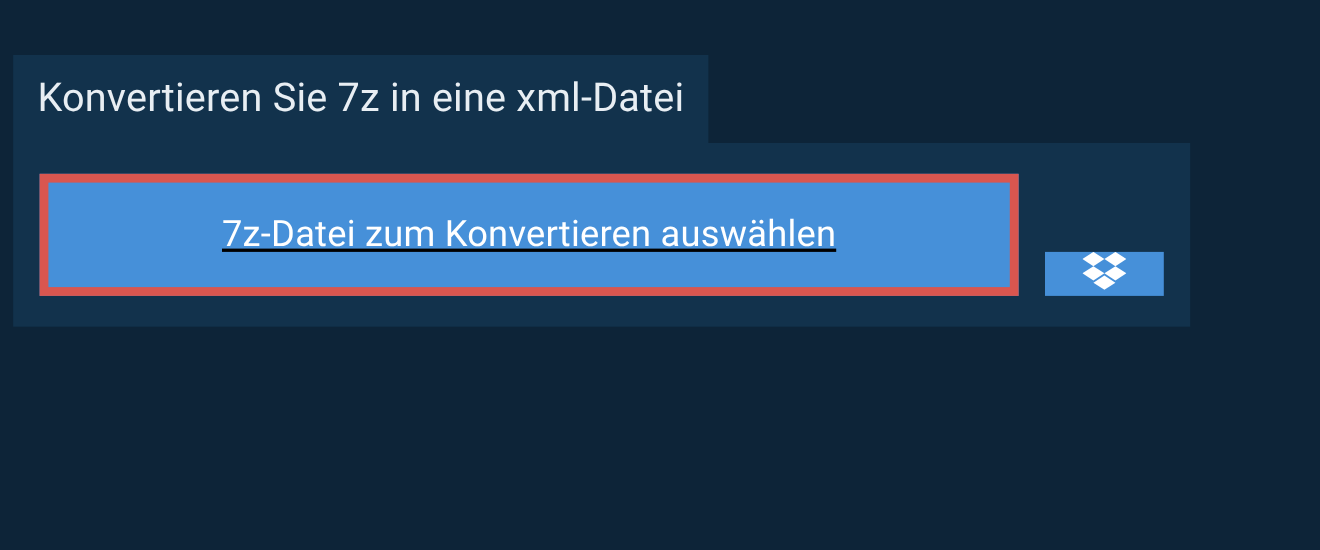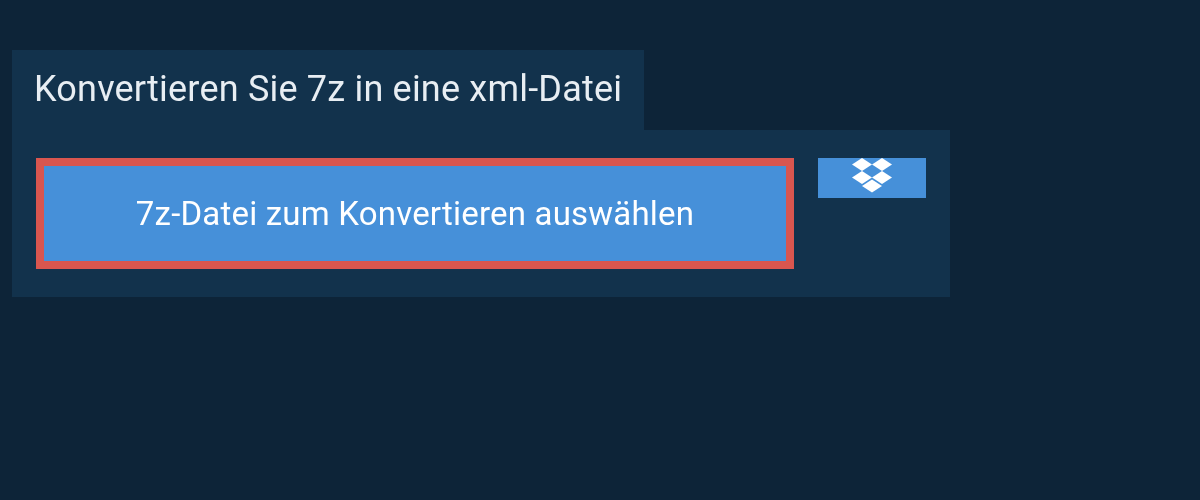--- a/index.html
+++ b/index.html
@@ -11,39 +11,40 @@
       width: 1200px;
       height: 500px;
       background: #0d2438;
       font-family: -apple-system, BlinkMacSystemFont, "Segoe UI", Roboto, Helvetica, Arial, sans-serif;
       overflow: hidden;
     }
     .panel {
       position: absolute;
       left: 12px;
       top: 50px;
-      width: 938px;
+      width: 1070px;
+      text-decoration: underline;
     }
     .title-bar {
       background: #12324c;
       padding: 18px 22px 20px 22px;
       display: inline-block;
     }
     .title-text {
       color: #e8eef3;
       font-size: 36px;
       font-weight: 400;
       letter-spacing: 0.2px;
     }
     .upload-area {
       background: #12324c;
       padding: 28px 24px 28px 24px;
       margin-top: 0;
       display: flex;
-      align-items: flex-start;
+      align-items: flex-end;
       gap: 24px;
     }
     .select-file-btn {
       flex: 1;
       background: #4690d9;
       border: 8px solid #d9564f;
       color: #ffffff;
       font-size: 33px;
       font-weight: 400;
       padding: 28px 20px;

